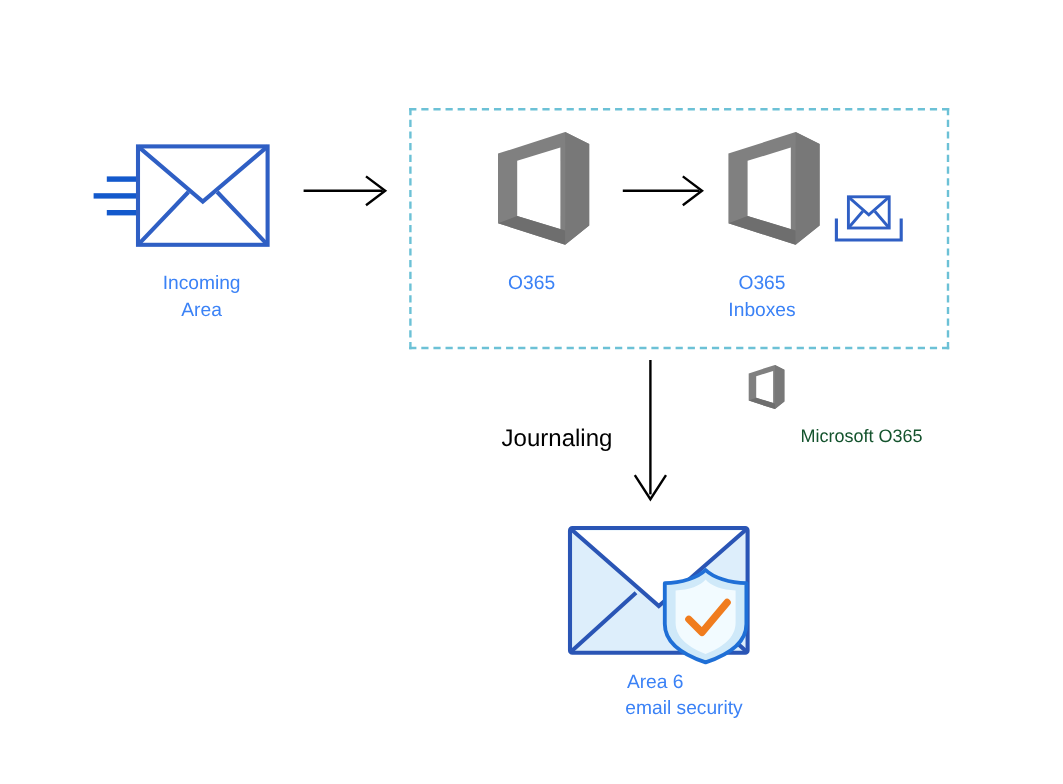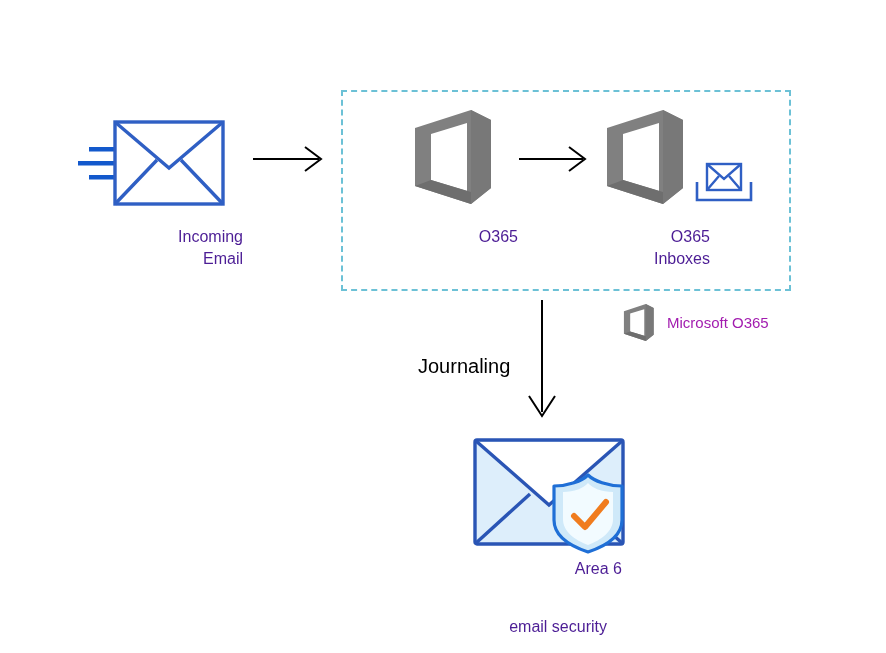--- a/index.html
+++ b/index.html
@@ -15,43 +15,44 @@
     width: 886px;
     height: 653px;
     background: #ffffff;
     overflow: hidden;
   }
   .abs { position: absolute; }
 
   
   .label {
     position: absolute;
-    text-align: right;
-    color: #4c1d95;
+    text-align: center;
+    color: #3b82f6;
     font-size: 16px;
     line-height: 22px;
     font-family: "Liberation Sans", sans-serif;
     white-space: pre;
   }
   .label-journaling {
     position: absolute;
     color: #000000;
     font-size: 20px;
     font-weight: normal;
     line-height: 22px;
     font-family: "Liberation Sans", sans-serif;
     white-space: pre;
   }
   .label-legend {
     position: absolute;
-    color: #a21caf;
+    color: #14532d;
     font-size: 15px;
     line-height: 20px;
     font-family: "Liberation Sans", sans-serif;
     white-space: pre;
+    margin-top: 41px;
   }
 
   
   .dashed-box {
     position: absolute;
     left: 341px;
     top: 90px;
     width: 450px;
     height: 201px;
     border: 2px dashed #6cc1d6;
@@ -77,21 +78,21 @@
 
   <div class="abs" style="left:113px; top:120px;">
     <svg width="112" height="86" viewBox="0 0 112 86">
       <rect x="2" y="2" width="108" height="82" fill="#ffffff" stroke="#2f5fc4" stroke-width="3.4"></rect>
       <path d="M2 2 L56 48 L110 2" fill="none" stroke="#2f5fc4" stroke-width="3.4" stroke-linejoin="miter"></path>
       <path d="M2 84 L44 40 M110 84 L68 40" fill="none" stroke="#2f5fc4" stroke-width="3.4"></path>
     </svg>
   </div>
 
   <div class="label" style="left:93px; top:226px; width:150px;">Incoming</div>
-  <div class="label" style="left:93px; top:248px; width:150px;">Email</div>
+  <div class="label" style="left:93px; top:248px; width:150px;">Area</div>
 
   <div class="abs" style="left:253px; top:143px;">
     <svg width="72" height="32" viewBox="0 0 72 32">
       <line x1="0" y1="16" x2="66" y2="16" stroke="#000000" stroke-width="2"></line>
       <path d="M52 4 L68 16 L52 28" fill="none" stroke="#000000" stroke-width="2"></path>
     </svg>
   </div>
 
   <div class="abs" style="left:405px; top:108px;">
     <svg width="92" height="98" viewBox="0 0 92 98">
@@ -174,15 +175,15 @@
                  L152 88 C152 104 136 114 118 120 C100 114 84 104 84 88 Z" fill="#cfe9f9" stroke="#1f6fd6" stroke-width="3.2" stroke-linejoin="round"></path>
         <path d="M93 60 C104 60 114 56 118 51 C122 56 132 60 143 60
                  L143 87 C143 100 131 108 118 113 C105 108 93 100 93 87 Z" fill="#f2fbff" stroke="none"></path>
 
         <path d="M104 84 L115 95 L136 70" fill="none" stroke="#f07c1e" stroke-width="6" stroke-linecap="round" stroke-linejoin="round"></path>
       </g>
     </svg>
   </div>
 
   <div class="label" style="left:470px; top:558px; width:152px;">Area 6</div>
-  <div class="label" style="left:455px; top:580px; width:152px;margin-top:36px;">email security</div>
+  <div class="label" style="left:494px; top:580px; width:152px;">email security</div>
 
 </div>
 
 </body></html>

